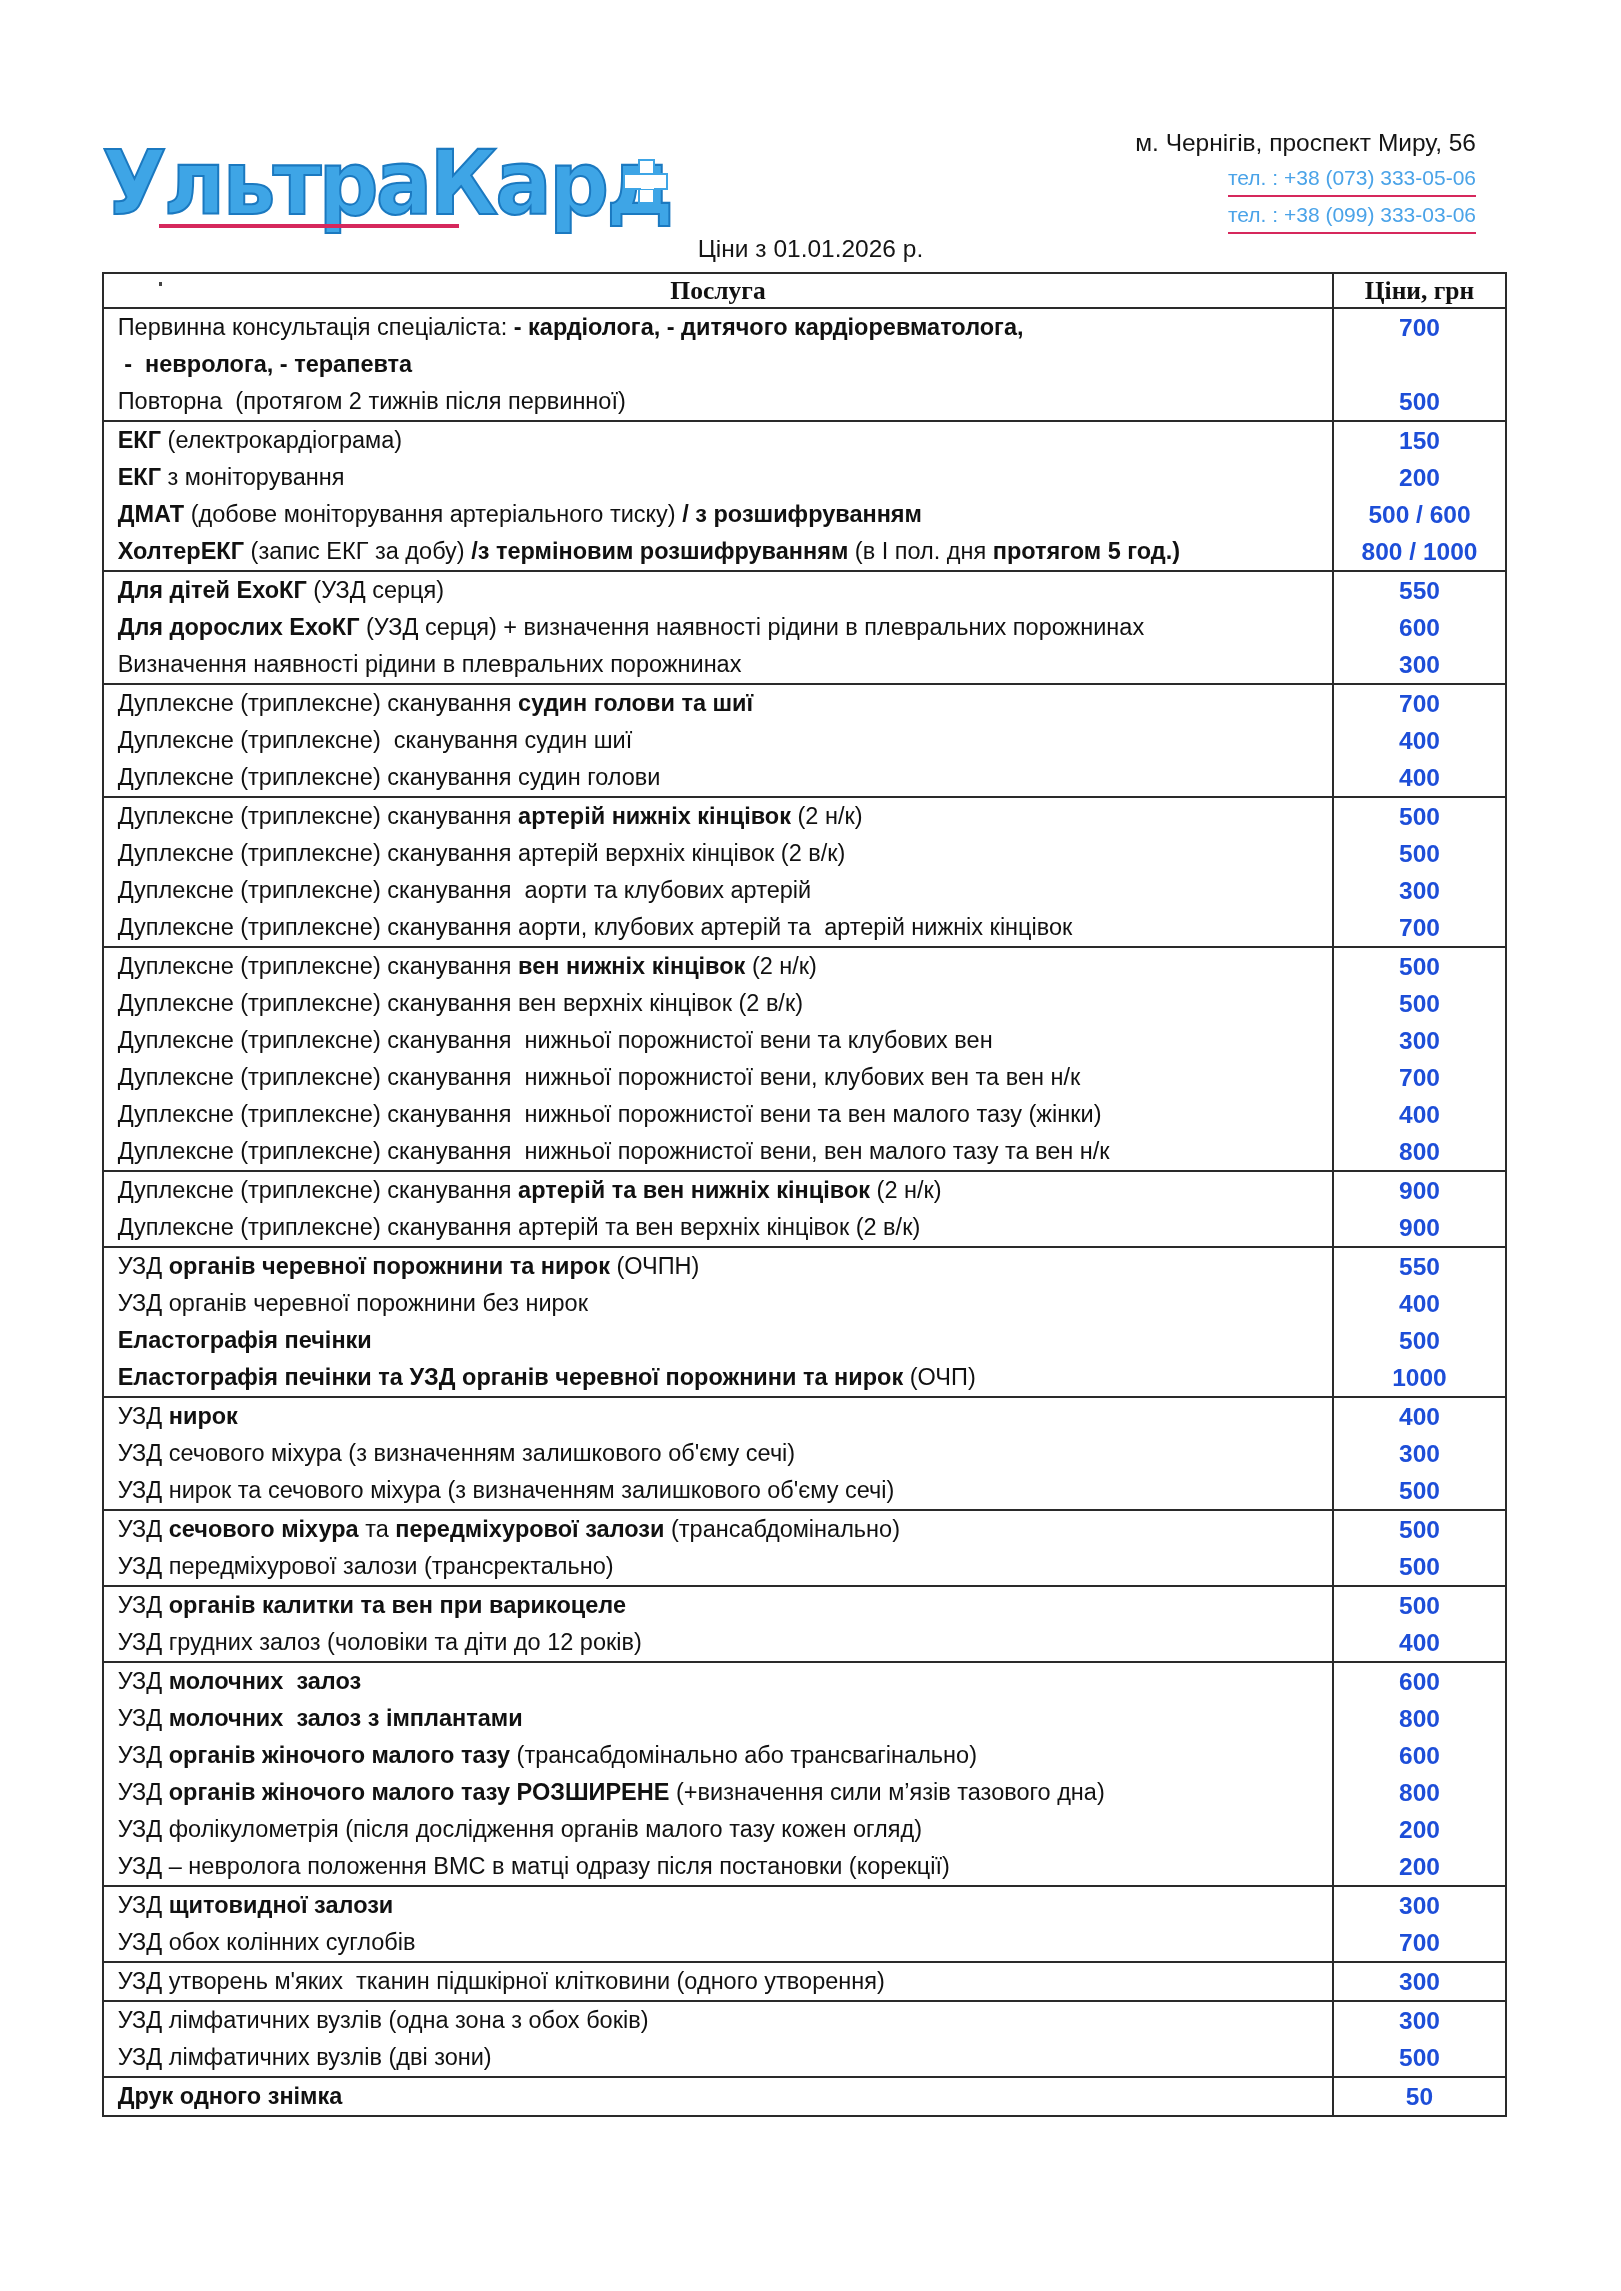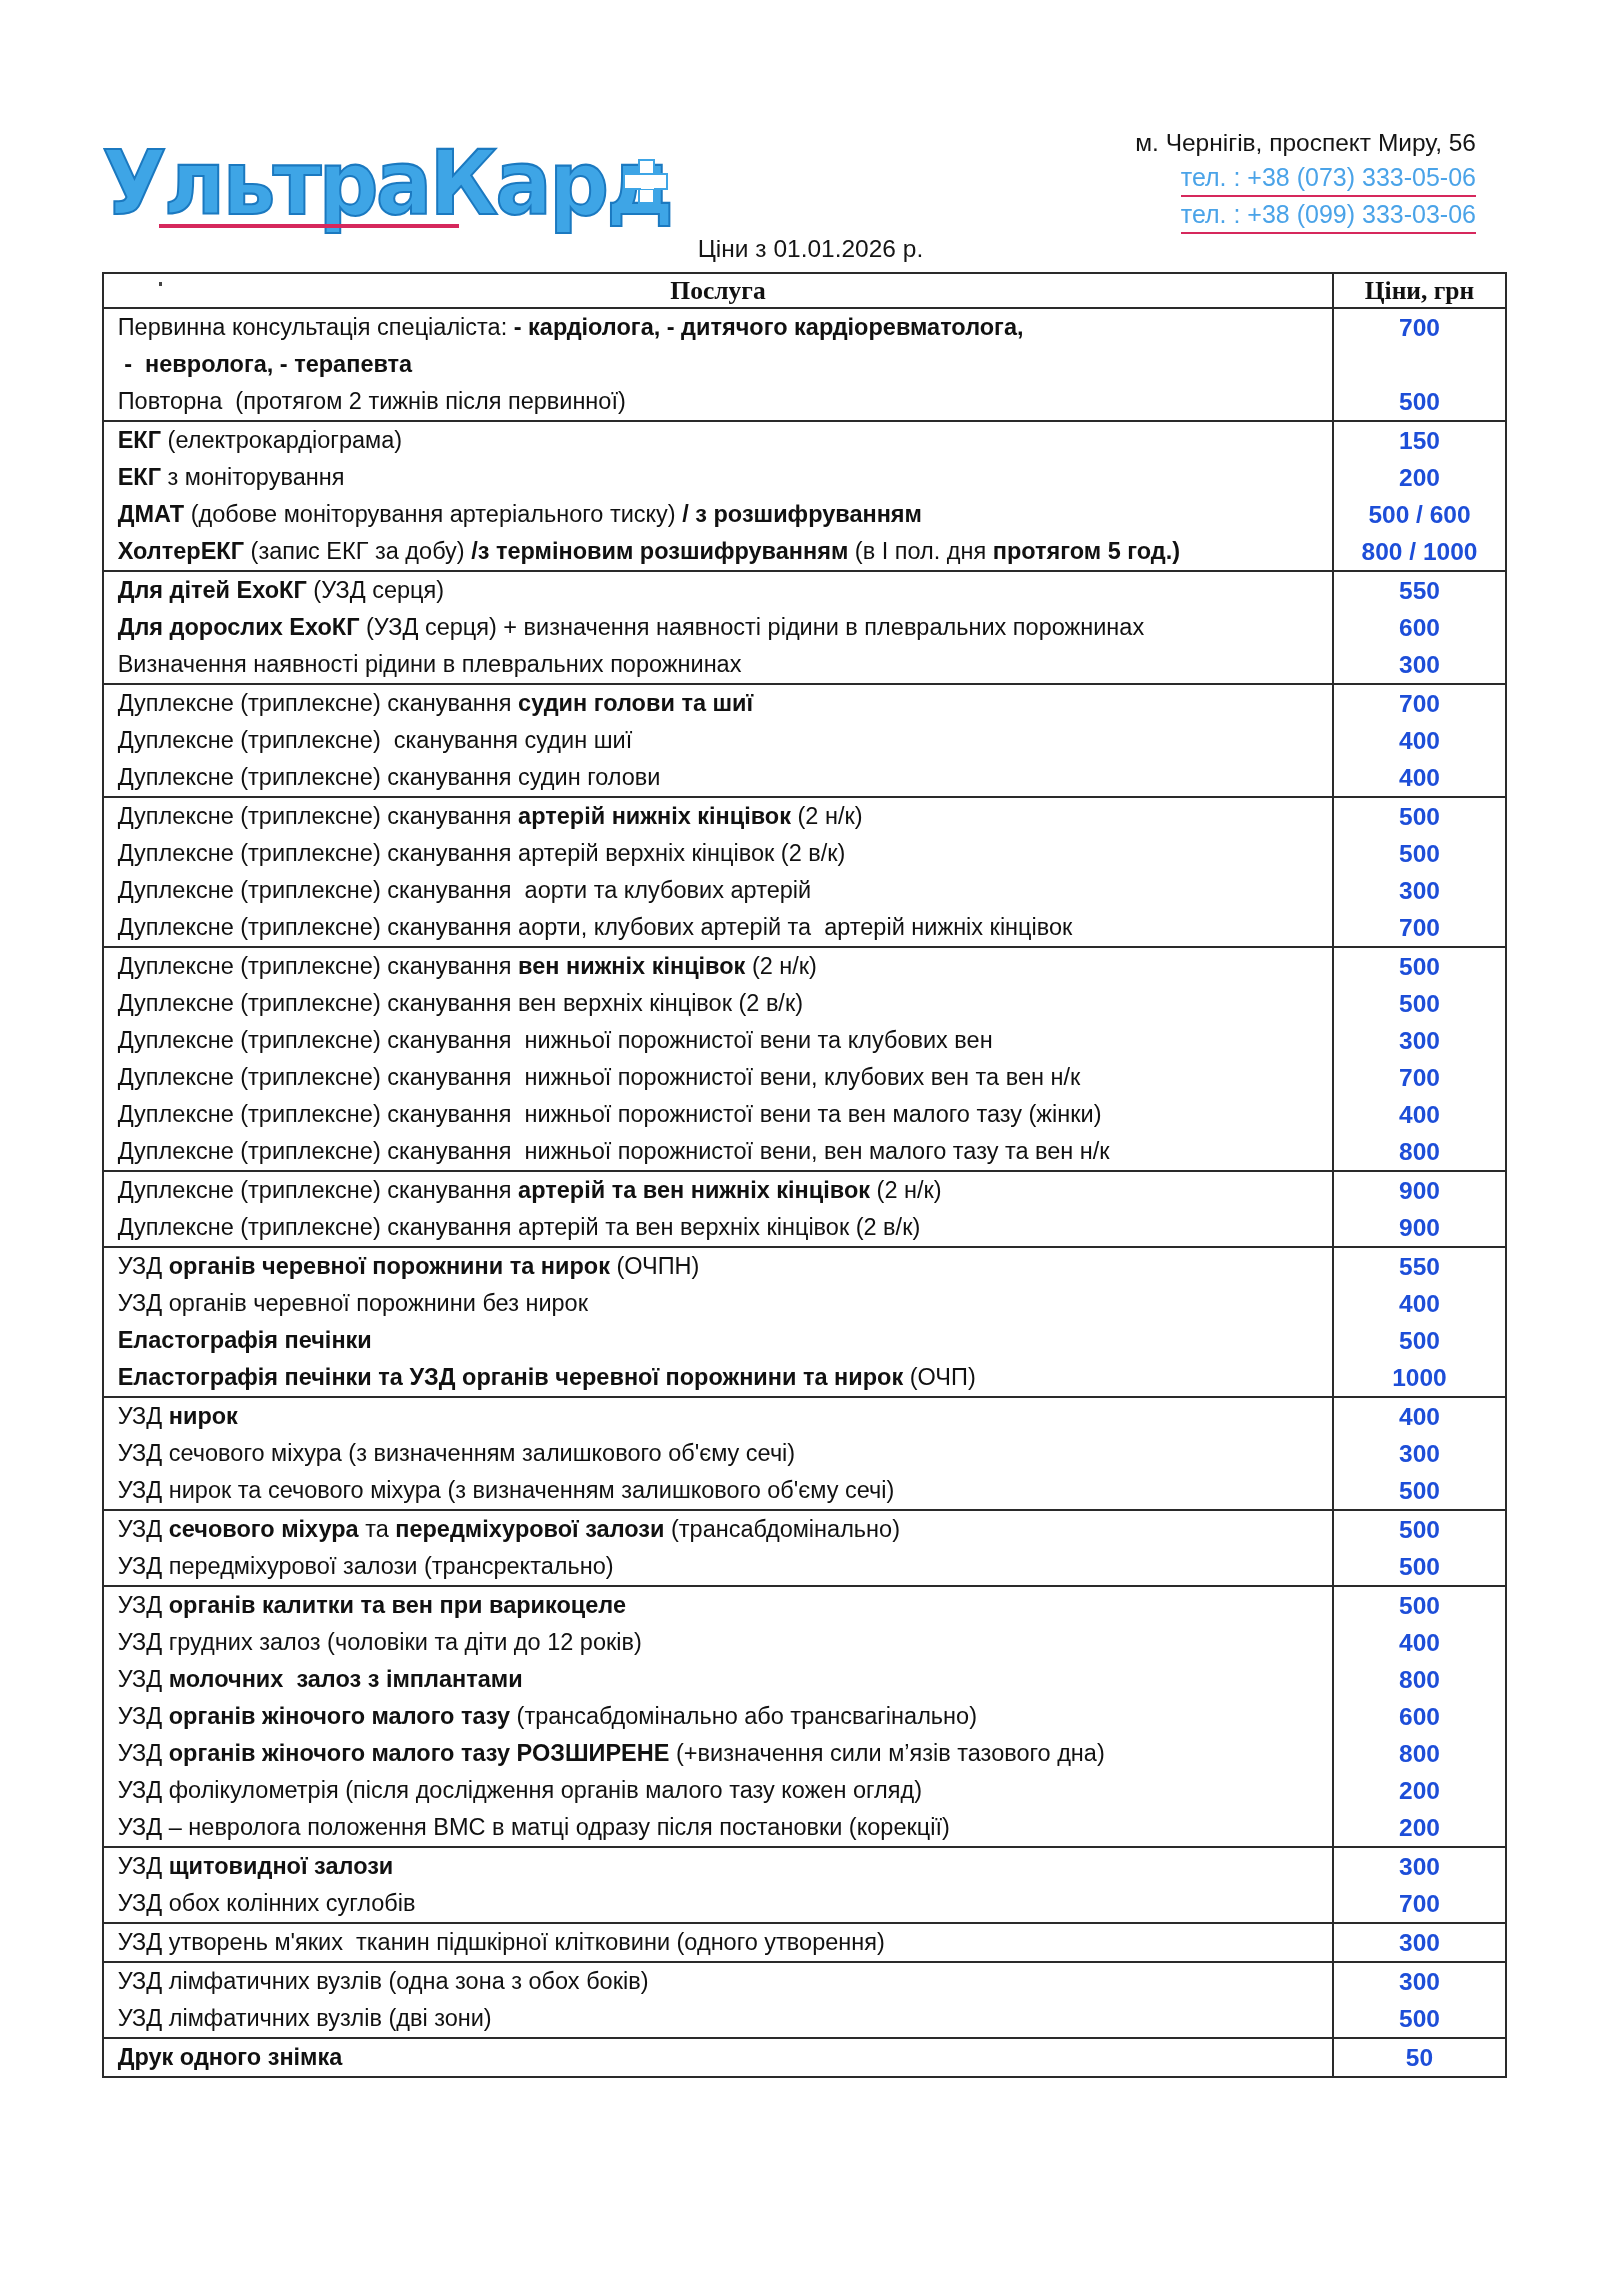--- a/index.html
+++ b/index.html
@@ -10,21 +10,21 @@
                color:#3ea5e6; -webkit-text-stroke:2px #1b79c0; line-height:1; transform:scaleY(1.05); transform-origin:bottom; }
   .logo-underline { position:absolute; left:57px; top:104px; width:300px; height:3.9px; background:#d6285c; }
   .logo-plus { position:absolute; left:525px; top:39px; width:47px; height:47px; }
   .logo-plus:before, .logo-plus:after { content:""; position:absolute; background:#ffffff; border:2.9px solid #3ea5e6; }
   .logo-plus:before { left:14.7px; top:0; width:13.7px; height:41px; }
   .logo-plus:after { left:0; top:13.7px; width:41px; height:13.7px; }
   .logo-plus span { position:absolute; left:17.6px; top:16.7px; width:13.7px; height:13.7px; background:#fff; z-index:2; }
 
   .contact { position:absolute; right:145px; top:125px; text-align:right; font-family:"Liberation Sans", sans-serif; }
   .address { font-size:24.5px; color:#151515; line-height:35px; }
-  .phone { display:inline-block; font-size:25px; color:#4aa3e8; line-height:35px; border-bottom:2.9px solid #d6285c; padding-bottom:0; text-decoration:none; }
+  .phone { display:inline-block; font-size:21px; color:#4aa3e8; line-height:35px; border-bottom:2.9px solid #d6285c; padding-bottom:0; text-decoration:none; }
   .date-title { position:absolute; left:0; width:1621px; top:235px; text-align:center; font-size:24.5px; color:#151515; font-family:"Liberation Sans", sans-serif; }
 
   table.price { position:absolute; left:102px; top:272px; width:1404px; border-collapse:collapse; table-layout:fixed; }
   table.price col.c1 { width:1230px; }
   table.price col.c2 { width:173px; }
   table.price th { height:33px; border:2px solid #2a2a2a; font-family:"Liberation Serif", serif; font-weight:bold; font-size:25.5px; padding:0; text-align:center; }
   table.price td { border-left:2px solid #2a2a2a; border-right:2px solid #2a2a2a; padding:0 0 0 13.7px; height:37px; font-size:23.5px; white-space:nowrap; line-height:37px; }
   table.price td.price-cell { text-align:center; color:#1d4ed8; font-weight:bold; padding:0; font-size:24.5px; }
   tr.gstart td { border-top:2px solid #2a2a2a; }
   tr.last td { border-bottom:2px solid #2a2a2a; }
@@ -199,20 +199,24 @@
         <td class="price-cell">500</td>
       </tr>
       <tr class="gstart">
         <td><span style="white-space: pre;">УЗД </span><b style="white-space: pre;">органів калитки та вен при варикоцеле</b></td>
         <td class="price-cell">500</td>
       </tr>
       <tr>
         <td><span style="white-space: pre;">УЗД грудних залоз (чоловіки та діти до 12 років)</span></td>
         <td class="price-cell">400</td>
       </tr>
+      <tr class="gstart">
+        <td><span style="white-space: pre;">УЗД </span><b style="white-space: pre;">молочних  залоз</b></td>
+        <td class="price-cell">600</td>
+      </tr>
       <tr>
         <td><span style="white-space: pre;">УЗД </span><b style="white-space: pre;">молочних  залоз з імплантами</b></td>
         <td class="price-cell">800</td>
       </tr>
       <tr>
         <td><span style="white-space: pre;">УЗД </span><b style="white-space: pre;">органів жіночого малого тазу</b><span style="white-space: pre;"> (трансабдомінально або трансвагінально)</span></td>
         <td class="price-cell">600</td>
       </tr>
       <tr>
         <td><span style="white-space: pre;">УЗД </span><b style="white-space: pre;">органів жіночого малого тазу РОЗШИРЕНЕ</b><span style="white-space: pre;"> (+визначення сили м’язів тазового дна)</span></td>

